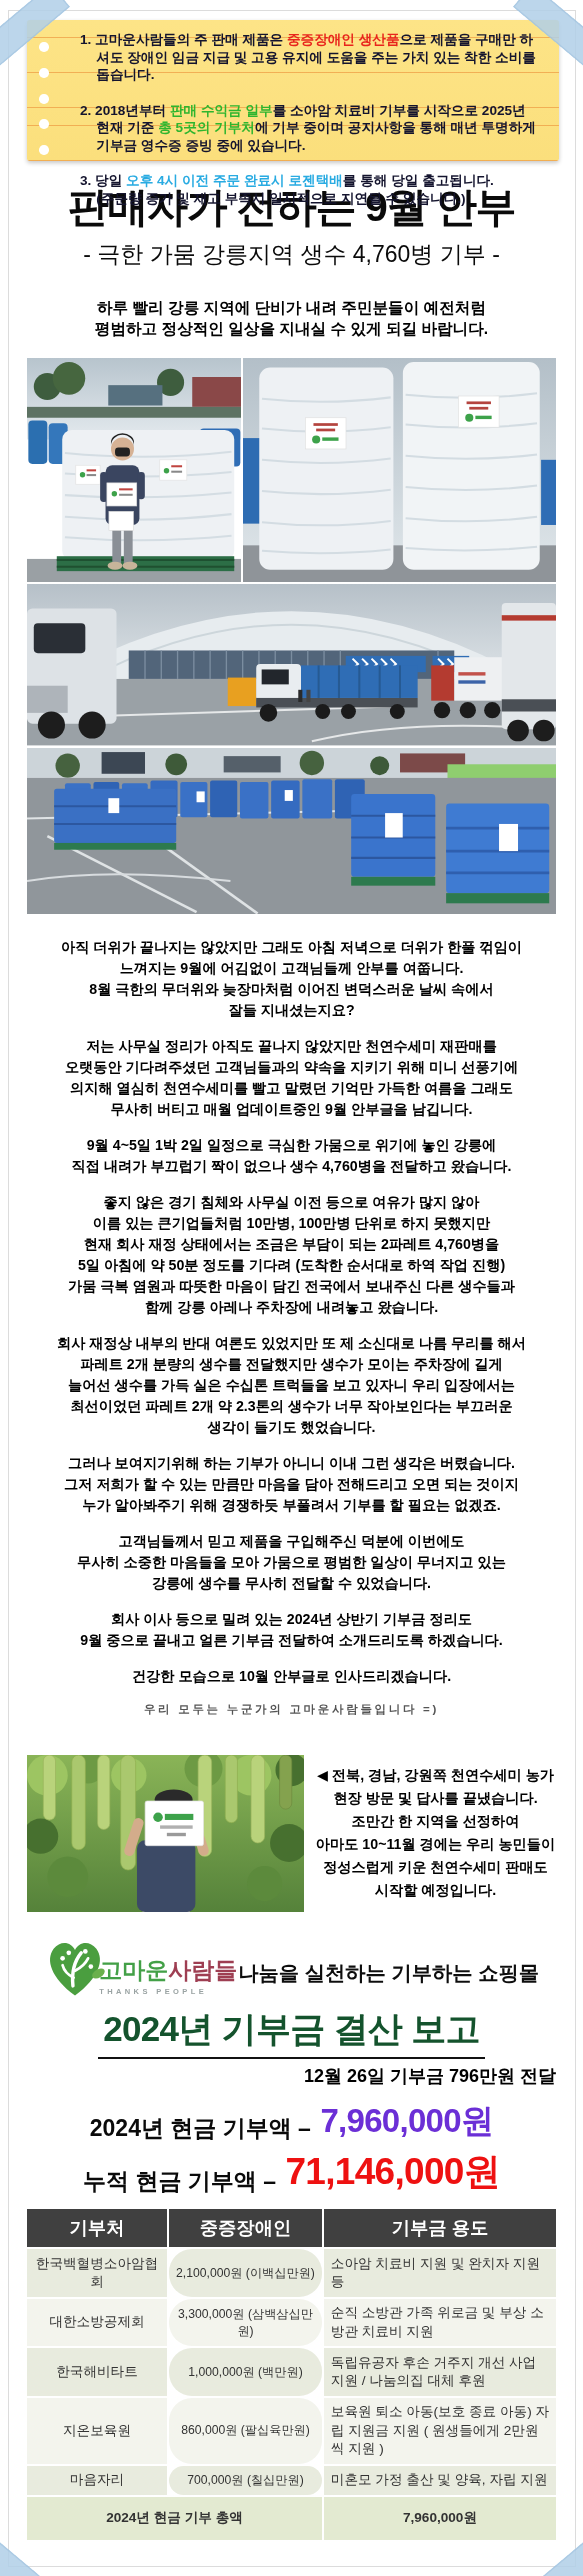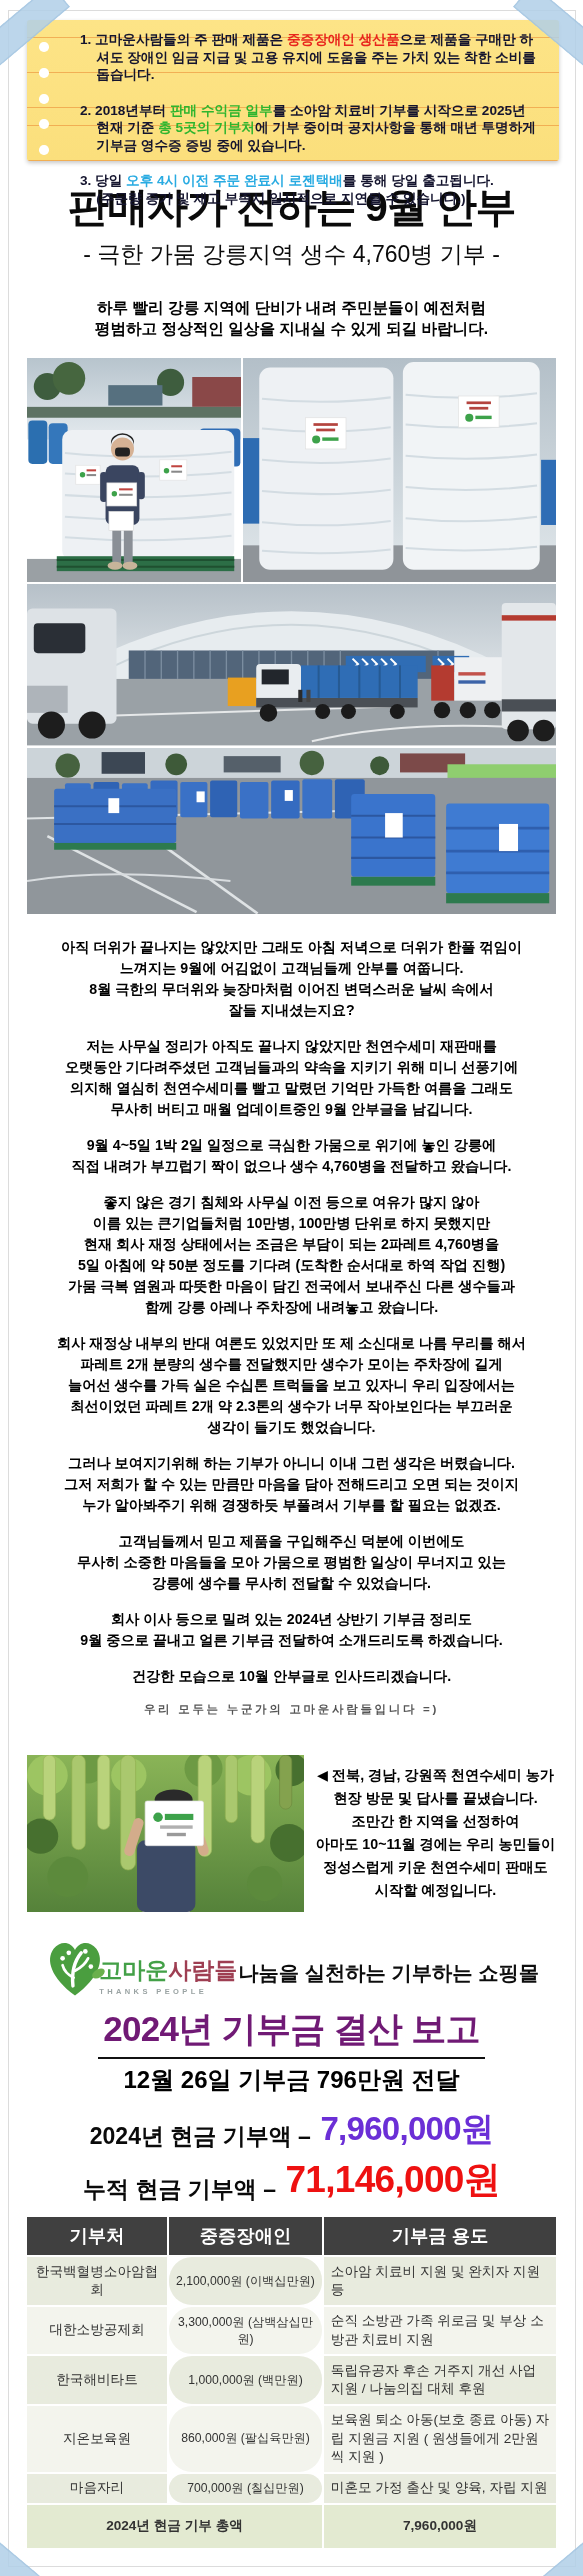--- a/index.html
+++ b/index.html
@@ -60,23 +60,23 @@
   .report-head{margin-top:24.4px;display:flex;align-items:center;justify-content:center;gap:1px;}
   .logo{display:flex;align-items:center;gap:2.7px;}
   .logo-texts{display:flex;flex-direction:column;line-height:1;margin-left:-9.5px;margin-top:17.6px;}
   .logo-word{font-size:23px;font-weight:900;}
   .logo-green{color:#43a047;}
   .logo-red{color:#9e3e52;}
   .logo-sub{margin-top:6px;font-size:7.5px;letter-spacing:3.4px;color:#9aa3a3;font-weight:700;}
   .tagline{font-size:20.3px;font-weight:800;color:#0d0d0d;margin-top:9.5px;}
 
   .report-title-wrap{text-align:center;margin-top:5.4px;}
-  .report-title{display:inline-block;font-size:35px;font-weight:900;color:#701a75;
+  .report-title{display:inline-block;font-size:35px;font-weight:900;color:#14532d;
                 border-bottom:2.7px solid #111;padding:0 5.4px 4.1px;letter-spacing:-0.7px;}
-  .report-sub{margin-top:5.4px;text-align:center;font-size:24px;font-weight:800;}
+  .report-sub{margin-top:5.4px;text-align:right;font-size:18px;font-weight:800;}
 
   .amt-line{display:flex;justify-content:center;align-items:flex-end;gap:9.5px;margin-top:11px;}
   .amt-label{font-size:23px;font-weight:800;color:#0a0a0a;}
   .amt-val{font-weight:900;letter-spacing:-0.7px;}
   .amt-purple{font-size:33px;color:#6b2fd6;}
   .amt-red{font-size:37px;color:#ee1111;}
   .amt-line2{margin-top:2.7px;}
 
   .tbl{margin-top:12.2px;display:grid;grid-template-columns:140px 153px 1fr;gap:2px;background:#fff;}
   .tbl .cell{display:flex;align-items:center;justify-content:center;text-align:center;

